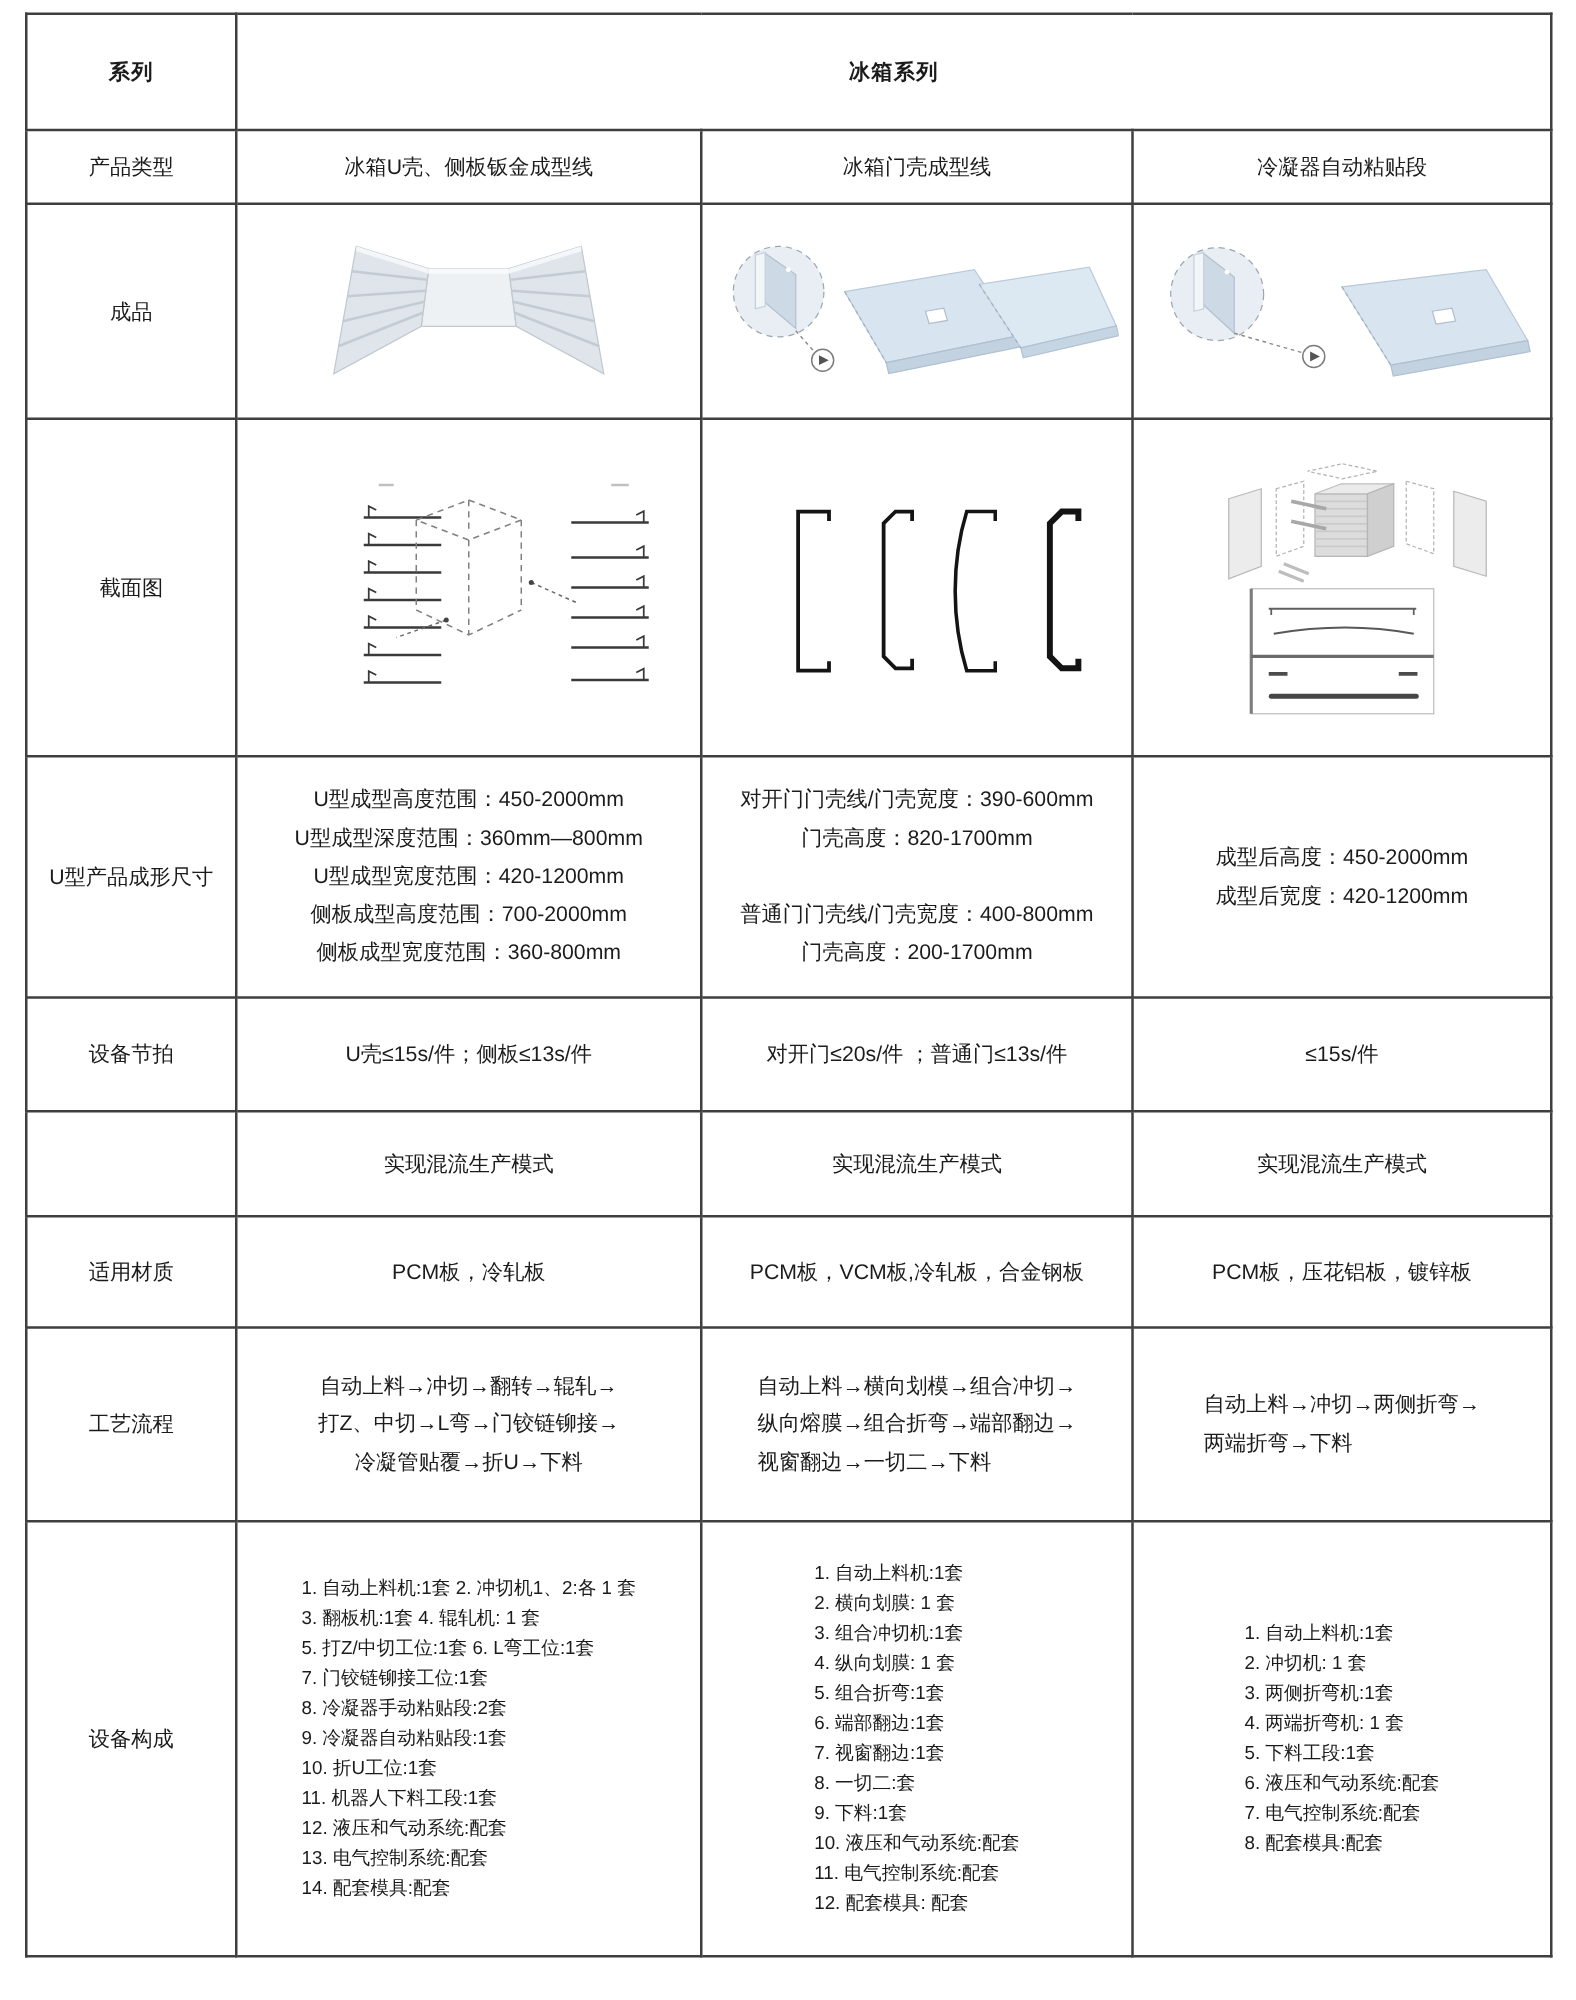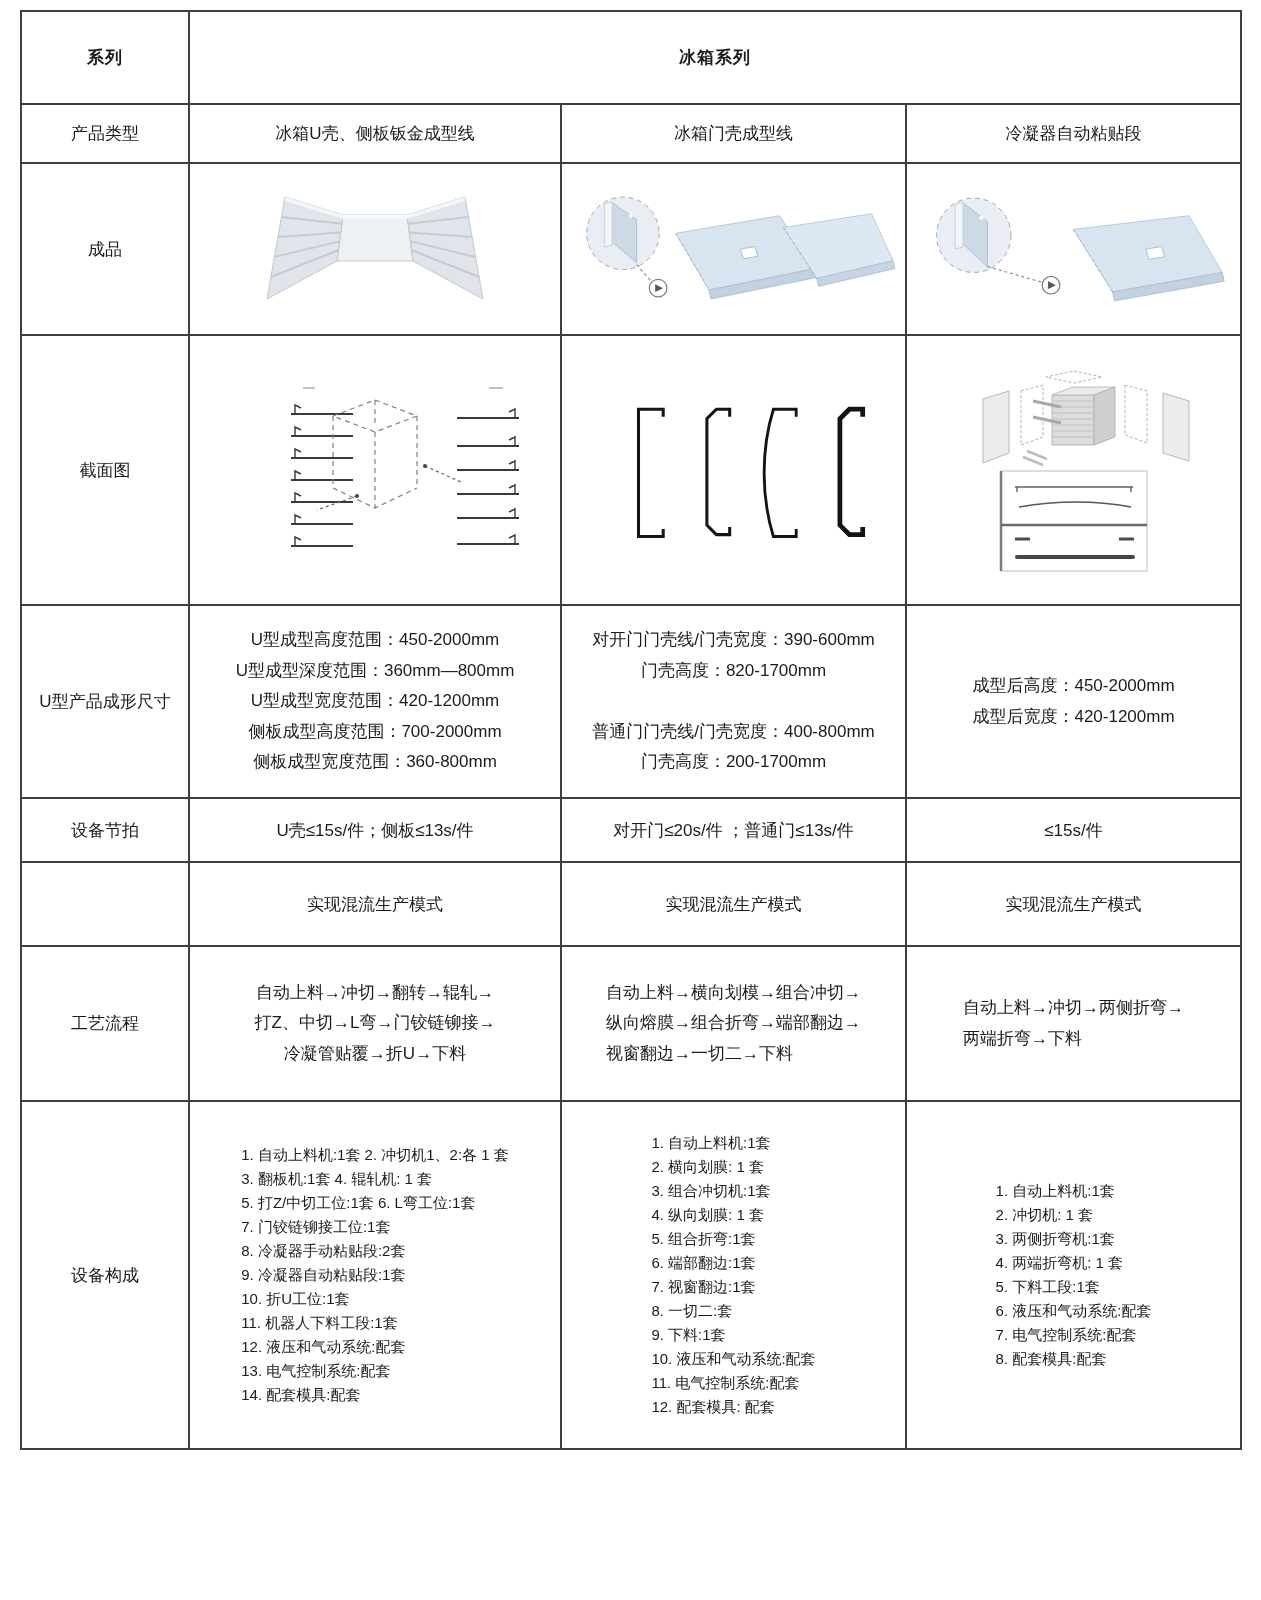--- a/index.html
+++ b/index.html
@@ -185,34 +185,40 @@
 侧板成型宽度范围：360-800mm</td>
     <td class="dims left multiline">对开门门壳线/门壳宽度：390-600mm
 门壳高度：820-1700mm
 
 普通门门壳线/门壳宽度：400-800mm
 门壳高度：200-1700mm</td>
     <td class="dims3 multiline">成型后高度：450-2000mm
 成型后宽度：420-1200mm</td>
   </tr>
 
-  <tr style="height:64px">
+  <tr style="height:91px">
     <td class="rowlabel">设备节拍</td>
     <td>U壳≤15s/件；侧板≤13s/件</td>
     <td>对开门≤20s/件 ；普通门≤13s/件</td>
     <td>≤15s/件</td>
   </tr>
 
   <tr style="height:84px">
     <td class="rowlabel"></td>
     <td>实现混流生产模式</td>
     <td>实现混流生产模式</td>
     <td>实现混流生产模式</td>
   </tr>
 
+  <tr style="height:89px">
+    <td class="rowlabel">适用材质</td>
+    <td>PCM板，冷轧板</td>
+    <td>PCM板，VCM板,冷轧板，合金钢板</td>
+    <td>PCM板，压花铝板，镀锌板</td>
+  </tr>
 
 
   <tr style="height:155px">
     <td class="rowlabel">工艺流程</td>
     <td class="flow"><span class="inner multiline">自动上料→冲切→翻转→辊轧→
 打Z、中切→L弯→门铰链铆接→
 冷凝管贴覆→折U→下料</span></td>
     <td class="flow"><span class="inner multiline left">自动上料→横向划模→组合冲切→
 纵向熔膜→组合折弯→端部翻边→
 视窗翻边→一切二→下料</span></td>

